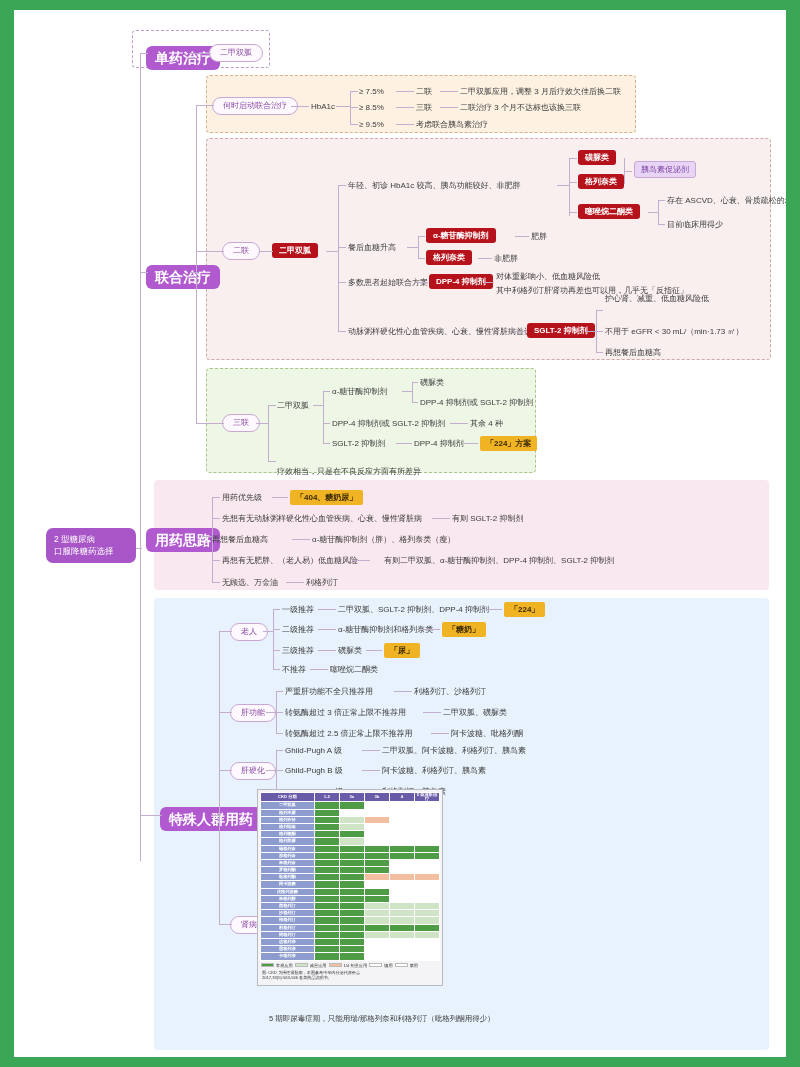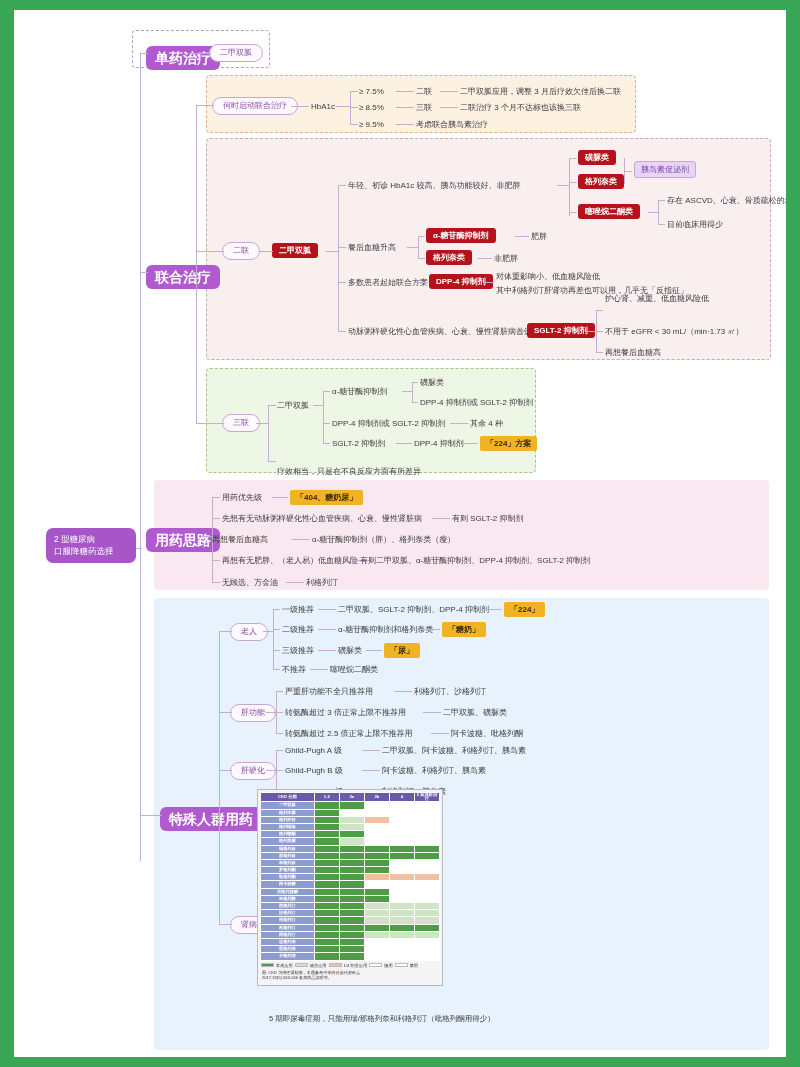--- a/index.html
+++ b/index.html
@@ -266,21 +266,21 @@
   <div class="node n-plain" style="left:438px;top:504px;">有则 SGLT-2 抑制剂</div>
 
   <div class="ln lnh" style="left:198px;top:529px;width:8px;"></div>
   <div class="node n-plain" style="left:198px;top:525px;">再想餐后血糖高</div>
   <div class="ln lnh" style="left:278px;top:529px;width:18px;"></div>
   <div class="node n-plain" style="left:298px;top:525px;">α-糖苷酶抑制剂（胖）、格列奈类（瘦）</div>
 
   <div class="ln lnh" style="left:198px;top:550px;width:8px;"></div>
   <div class="node n-plain" style="left:208px;top:546px;">再想有无肥胖、（老人易）低血糖风险</div>
   <div class="ln lnh" style="left:338px;top:550px;width:18px;"></div>
-  <div class="node n-plain" style="left:346px;top:546px;">有则二甲双胍、α-糖苷酶抑制剂、DPP-4 抑制剂、SGLT-2 抑制剂</div>
+  <div class="node n-plain" style="left:370px;top:546px;">有则二甲双胍、α-糖苷酶抑制剂、DPP-4 抑制剂、SGLT-2 抑制剂</div>
 
   <div class="ln lnh" style="left:198px;top:572px;width:8px;"></div>
   <div class="node n-plain" style="left:208px;top:568px;">无顾选、万金油</div>
   <div class="ln lnh" style="left:272px;top:572px;width:18px;"></div>
   <div class="node n-plain" style="left:292px;top:568px;">利格列汀</div>
 
   <div class="ln lnv" style="left:205px;top:621px;height:294px;"></div>
   <div class="ln lnh" style="left:198px;top:805px;width:9px;"></div>
 
   <div class="node n-oval" style="left:216px;top:613px;">老人</div>

